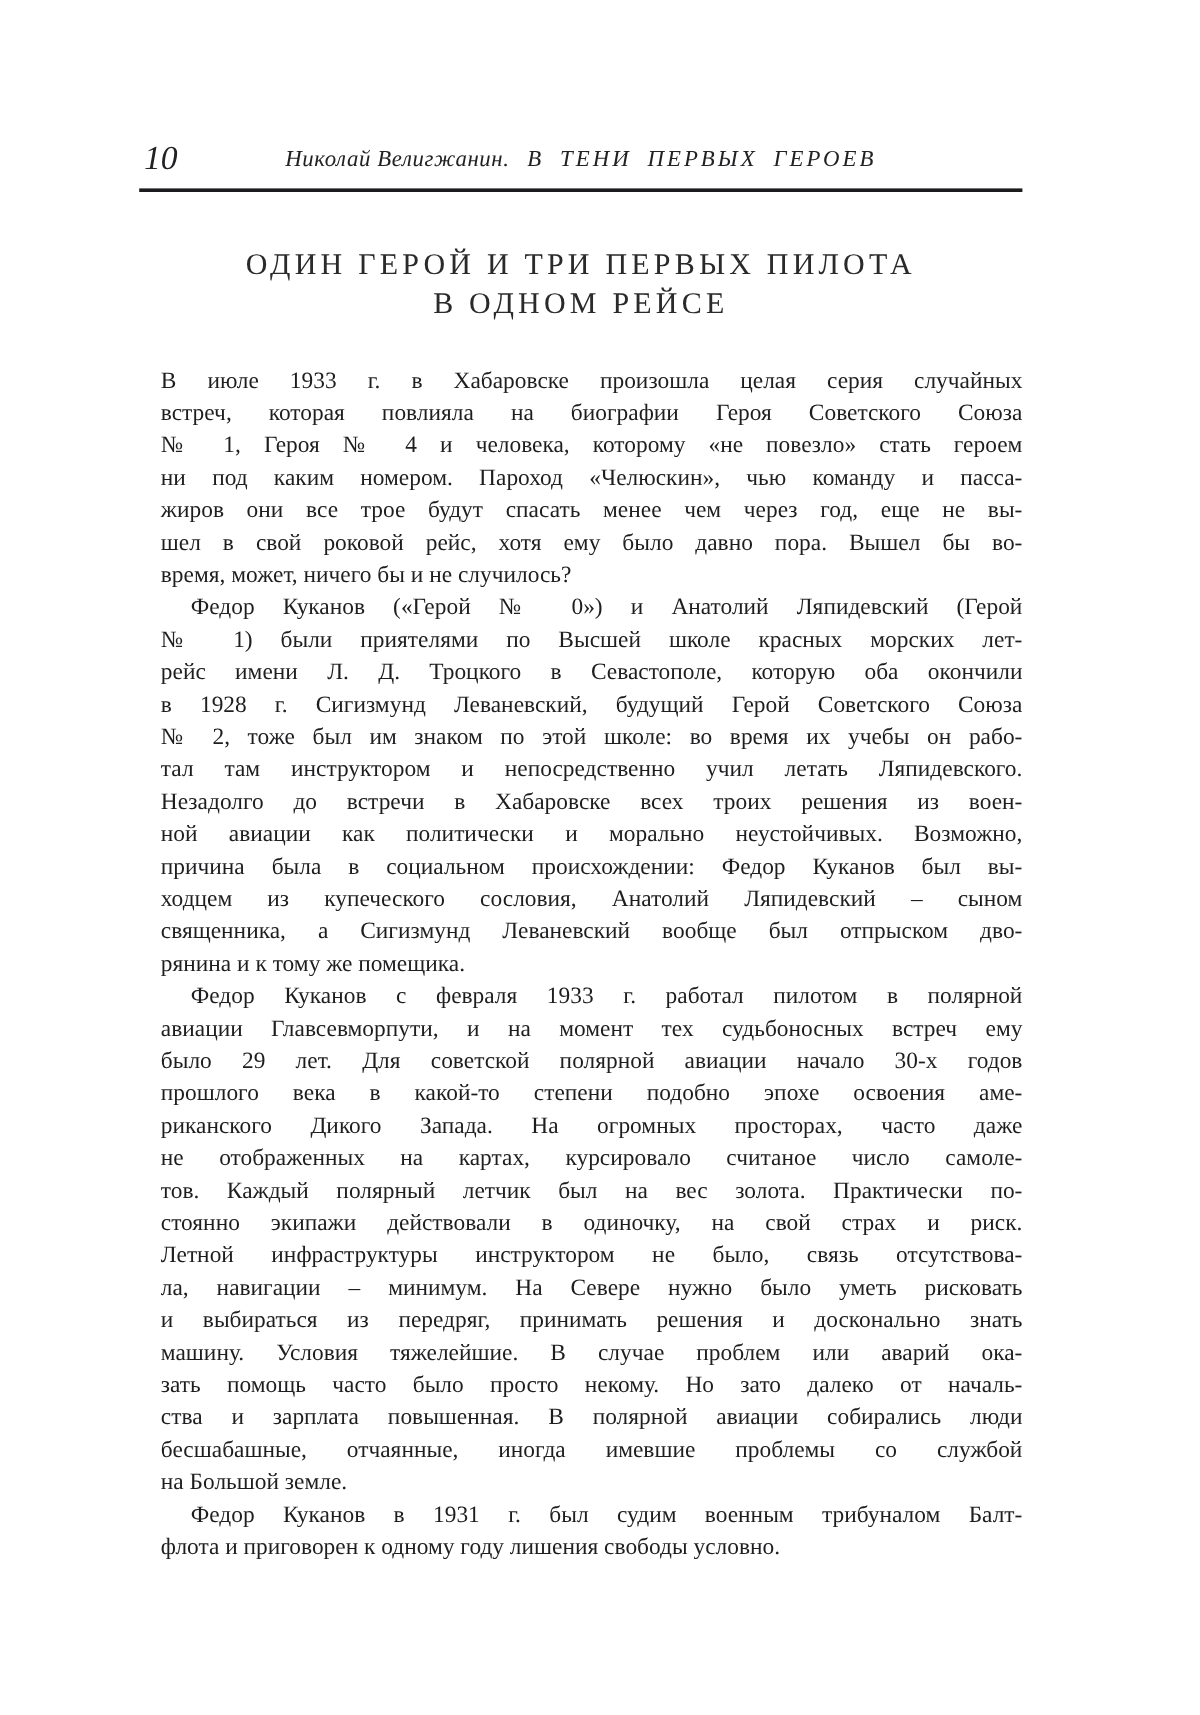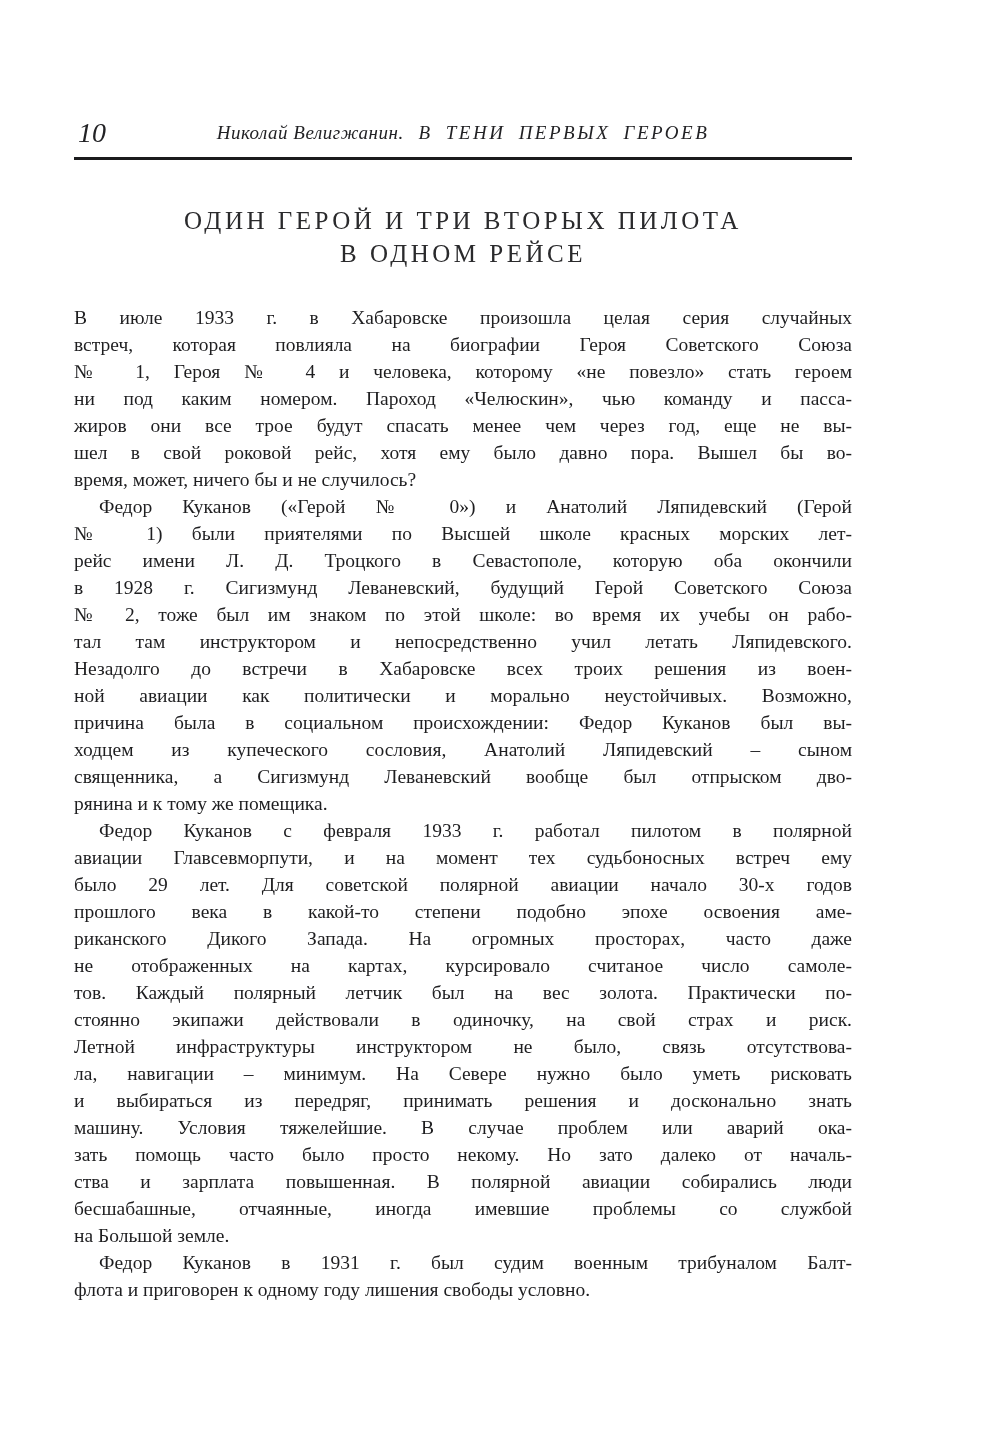--- a/index.html
+++ b/index.html
@@ -6,21 +6,21 @@
     margin: 0;
     padding: 0;
     background: #ffffff;
   }
   .page {
     position: relative;
     width: 1000px;
     height: 1429px;
     background: #ffffff;
     box-sizing: border-box;
-    padding: 122px 148px 0 74px;
+    padding: 122px 148px 0 116px;
     font-family: "Liberation Serif", "DejaVu Serif", serif;
     color: #1e1e20;
     overflow: hidden;
   }
   
   .header {
     position: relative;
     height: 30px;
   }
   .page-number {
@@ -62,20 +62,21 @@
     font-weight: normal;
     letter-spacing: 3.5px;
     line-height: 33px;
     color: #2a2a2c;
   }
   
   .body-text {
     margin-top: 34px;
     font-size: 19.5px;
     line-height: 27px;
+    margin-left: 18px;
   }
   .para { margin: 0; }
   .line {
     text-align: justify;
     text-align-last: justify;
   }
   .line.last-line { text-align-last: left; }
   .line.first-line { text-indent: 25px; }
 </style>
 </head>
@@ -86,21 +87,21 @@
   <div class="header">
     <span class="page-number">10</span>
     <div class="running-title">
       <span class="running-author">Николай Велигжанин.</span>
       <span class="running-book">В ТЕНИ ПЕРВЫХ ГЕРОЕВ</span>
     </div>
   </div>
   <div class="header-rule"></div>
 
   <h1 class="chapter-title">
-    <span>ОДИН ГЕРОЙ И ТРИ ВТОРЫХ ПИЛОТА</span><br>
+    <span>ОДИН ГЕРОЙ И ТРИ ПЕРВЫХ ПИЛОТА</span><br>
     <span>В ОДНОМ РЕЙСЕ</span>
   </h1>
 
   <div class="body-text">
       <div class="para">
         <div class="line">В июле 1933 г. в Хабаровске произошла целая серия случайных</div>
         <div class="line">встреч, которая повлияла на биографии Героя Советского Союза</div>
         <div class="line">№ 1, Героя № 4 и человека, которому «не повезло» стать героем</div>
         <div class="line">ни под каким номером. Пароход «Челюскин», чью команду и пасса-</div>
         <div class="line">жиров они все трое будут спасать менее чем через год, еще не вы-</div>

